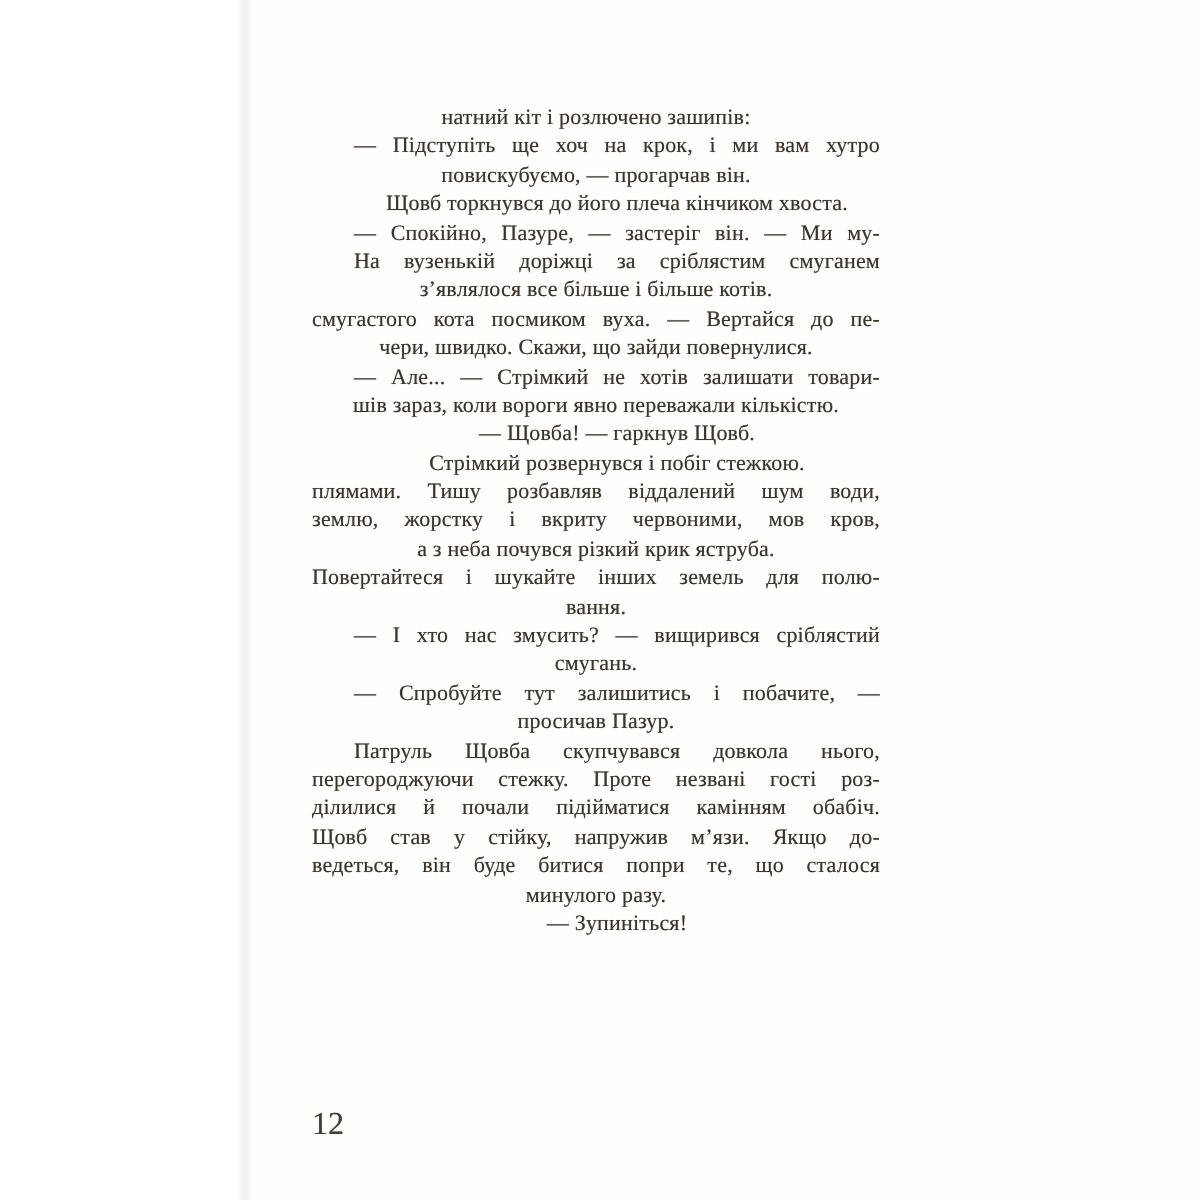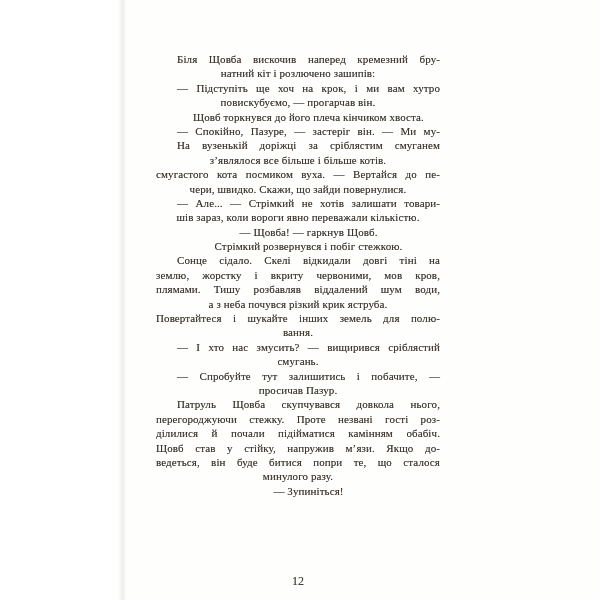--- a/index.html
+++ b/index.html
@@ -48,51 +48,47 @@
     white-space: normal;
     text-align: justify;
     text-align-last: justify;
   }
   .line.indent { text-indent: 21px; }
   .page-number {
     position: absolute;
     left: 156px;
     top: 554px;
     width: 284px;
-    text-align: center;
-    font-size: 12px;
+    font-size: 16px;
     color: #453e37;
     text-shadow: 0 0 0.4px rgba(59, 52, 45, 0.5);
-    margin-top: 20px;
   }
 </style>
 </head>
 <body>
 
 <div class="screen">
   <div class="page-surface"></div>
   <div class="page-edge"></div>
   <div class="text-block">
-      <div class="line indent justify">Біля Щовба вискочив наперед кремезний бру-</div>
       <div class="line">натний кіт і розлючено зашипів:</div>
       <div class="line indent justify">— Підступіть ще хоч на крок, і ми вам хутро</div>
       <div class="line">повискубуємо, — прогарчав він.</div>
       <div class="line indent">Щовб торкнувся до його плеча кінчиком хвоста.</div>
       <div class="line indent justify">— Спокійно, Пазуре, — застеріг він. — Ми му-</div>
       <div class="line indent justify">На вузенькій доріжці за сріблястим смуганем</div>
       <div class="line">з’являлося все більше і більше котів.</div>
       <div class="line justify">смугастого кота посмиком вуха. — Вертайся до пе-</div>
       <div class="line">чери, швидко. Скажи, що зайди повернулися.</div>
       <div class="line indent justify">— Але... — Стрімкий не хотів залишати товари-</div>
       <div class="line">шів зараз, коли вороги явно переважали кількістю.</div>
       <div class="line indent">— Щовба! — гаркнув Щовб.</div>
       <div class="line indent">Стрімкий розвернувся і побіг стежкою.</div>
-      <div class="line indent justify">Сонце сідало. Скелі відкидали довгі тіні на</div>
+      <div class="line justify">плямами. Тишу розбавляв віддалений шум води,</div>
       <div class="line justify">землю, жорстку і вкриту червоними, мов кров,</div>
-      <div class="line justify">плямами. Тишу розбавляв віддалений шум води,</div>
       <div class="line">а з неба почувся різкий крик яструба.</div>
       <div class="line justify">Повертайтеся і шукайте інших земель для полю-</div>
       <div class="line">вання.</div>
       <div class="line indent justify">— І хто нас змусить? — вищирився сріблястий</div>
       <div class="line">смугань.</div>
       <div class="line indent justify">— Спробуйте тут залишитись і побачите, —</div>
       <div class="line">просичав Пазур.</div>
       <div class="line indent justify">Патруль Щовба скупчувався довкола нього,</div>
       <div class="line justify">перегороджуючи стежку. Проте незвані гості роз-</div>
       <div class="line justify">ділилися й почали підійматися камінням обабіч.</div>

